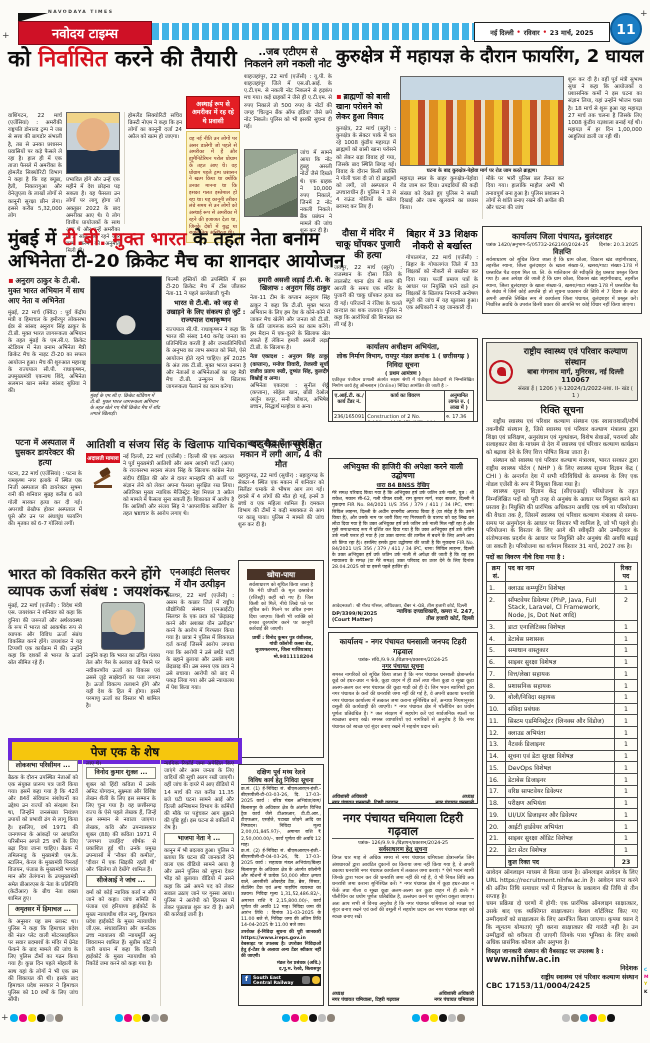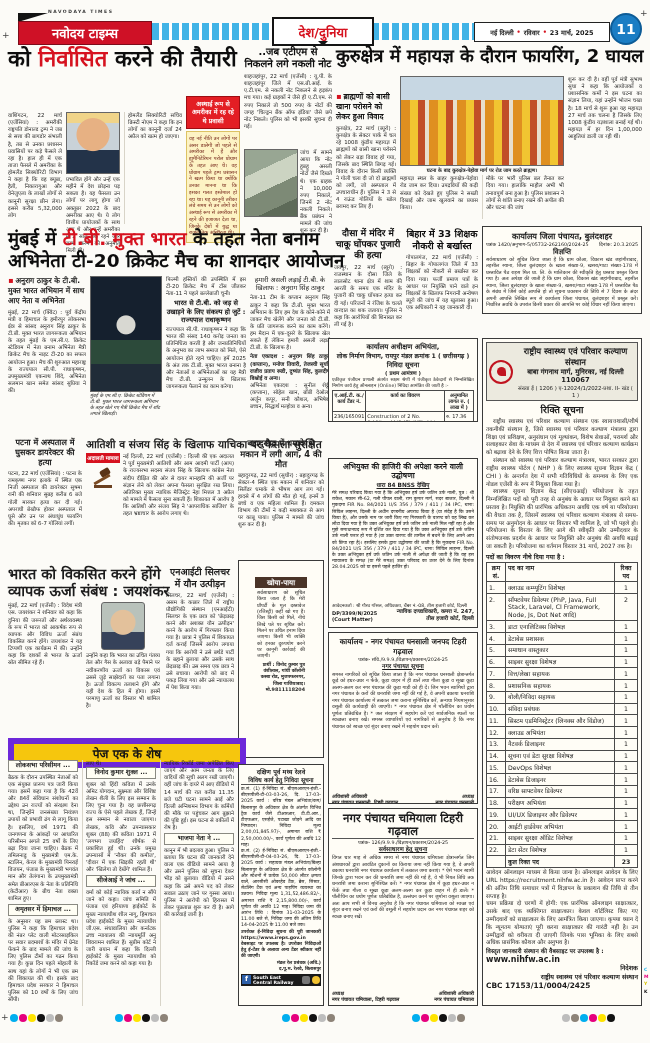--- a/index.html
+++ b/index.html
@@ -25,21 +25,21 @@
            font-size:6.5px;font-weight:bold;}
   .pgcirc{border-radius:50%;background:#1a7dc4;border:2px solid #0d5c97;color:#fff;font-weight:bold;font-size:14px;
           display:flex;align-items:center;justify-content:center;}
   .subbul:before{content:"▪";color:#d6121f;margin-right:2px;font-size:8px;}
   .tinyhead{border:1px solid #8a8a82;background:#fffef4;font-weight:bold;font-size:6.4px;text-align:center;padding:1px;line-height:1.2;}
   table{border-collapse:collapse;width:100%;}
   .ntab td,.ntab th{border:1px solid #4a4a4a;font-size:6.2px;padding:1.5px 2px;vertical-align:top;line-height:1.25;}
   .rtab td,.rtab th{border:1px solid #4a4a4a;font-size:5px;padding:1px;vertical-align:top;line-height:1.2;}
   .regdots{display:flex;gap:1px;}
   .regdots span{width:8px;height:8px;border-radius:50%;display:inline-block;}
-  .yellowbanner{background:#f6c60d;border:6px solid #6d28d9;display:flex;align-items:center;justify-content:center;
+  .yellowbanner{background:#f6c60d;border:4px solid #6d28d9;display:flex;align-items:center;justify-content:center;
                 font-weight:bold;font-size:12px;color:#141414;}
   .khdr{background:#4a3428;color:#fff;font-weight:bold;font-size:7px;text-align:center;padding:1px;}
   .signr{font-size:5.4px;font-weight:bold;text-align:right;line-height:1.3;}
   .refline{display:flex;justify-content:space-between;font-size:4.8px;}
   .gavel{position:relative;width:26px;height:22px;}
   .gavel .handle{position:absolute;left:3px;top:12px;width:18px;height:3px;background:#7a4a22;transform:rotate(-30deg);}
   .gavel .head{position:absolute;left:10px;top:3px;width:10px;height:7px;background:#5a3418;border-radius:2px;transform:rotate(-30deg);}
   .gavel .base{position:absolute;left:4px;bottom:0;width:18px;height:3px;background:#6a4020;}
 </style>
 </head>
@@ -47,23 +47,20 @@
 
 <div class="page">
 
   <div class="abs" style="left:2px;top:30px;font-size:9px;color:#444;">+</div>
   <div class="abs" style="left:640px;top:8px;font-size:9px;color:#444;">+</div>
   <div class="abs" style="left:48px;top:9px;font-size:4.5px;letter-spacing:1.5px;font-weight:bold;color:#3a3a3a;">NAVODAYA TIMES</div>
   <div class="abs" style="left:18px;top:13px;width:0;height:0;border-left:30px solid #141414;border-bottom:9px solid transparent;"></div>
   <div class="abs" style="left:18px;top:21px;width:132px;height:22px;background:#cf1126;border:1px solid #7d0c1a;
        display:flex;align-items:center;justify-content:center;color:#fff;font-weight:bold;font-size:13px;">नवोदय टाइम्स</div>
   <div class="abs bars" style="left:152px;top:23px;width:458px;height:17px;"></div>
-  <div class="abs secbox" style="left:272px;top:17px;width:98px;height:25px;">
-    <span style="color:#d6121f;font-weight:bold;font-size:13px;">देश/दुनिया</span>
-  </div>
   <div class="abs datebox" style="left:474px;top:22px;width:134px;height:18px;">
     <span>नई दिल्ली</span>
       <span class="red">•</span>
     <span>रविवार</span>
       <span class="red">•</span>
     <span>23 मार्च, 2025</span>
   </div>
   <div class="abs pgcirc" style="left:610px;top:13px;width:28px;height:28px;">11</div>
 
   <div class="abs" style="left:8px;top:46px;width:188px;">
@@ -131,21 +128,21 @@
           radial-gradient(circle at 50% 42%, #d8d8d2 0 9px, rgba(0,0,0,0) 10px),
           linear-gradient(#15202e 0 55%, #2c4a3a 55% 76%, #202c38 76%);"></div>
     <div class="cap jt" style="text-align:left;margin-top:1px;font-weight:normal;font-style:italic;font-size:4.8px;">मुंबई के एम.सी.ए. क्रिकेट स्टेडियम में टी.बी. मुक्त भारत जागरूकता अभियान के तहत खेले गए मैत्री क्रिकेट मैच में शॉट लगाते खिलाड़ी।</div>
   </div>
   <div class="abs" style="left:166px;top:276px;width:80px;">
     <div class="bt jt">फिल्मी हस्तियों की उपस्थिति में इस टी-20 क्रिकेट मैच में टॉस जीतकर नेता-11 ने पहले बल्लेबाजी चुनी।</div>
     <div class="ctr" style="font-weight:bold;font-size:6.6px;line-height:1.25;margin:2px 0;color:#141414;">भारत से टी.बी. को जड़ से उखाड़ने के लिए संकल्प हो जुटें : राज्यपाल राधाकृष्णन</div>
     <div class="bt jt" style="height:96px;overflow:hidden;">राज्यपाल सी.पी. राधाकृष्णन ने कहा कि भारत की संसद 140 करोड़ जनता का प्रतिनिधित्व करती है और जनप्रतिनिधियों के अनुभव का लाभ समाज को मिले, ऐसे आयोजन होते रहने चाहिए। हमें 2025 के अंत तक टी.बी. मुक्त भारत बनाना है और नेताओं व अभिनेताओं का यह मैत्री मैच टी.बी. उन्मूलन के खिलाफ जागरूकता फैलाने का काम करेगा।</div>
   </div>
   <div class="abs" style="left:250px;top:276px;width:80px;">
-    <div class="ctr" style="font-weight:normal;font-size:6.6px;line-height:1.25;margin-bottom:2px;color:#141414;">हमारी असली लड़ाई टी.बी. के खिलाफ : अनुराग सिंह ठाकुर</div>
+    <div class="ctr" style="font-weight:bold;font-size:6.6px;line-height:1.25;margin-bottom:2px;color:#141414;text-align:right;">हमारी असली लड़ाई टी.बी. के खिलाफ : अनुराग सिंह ठाकुर</div>
     <div class="bt jt">नेता-11 टीम के कप्तान अनुराग सिंह ठाकुर ने कहा कि टी.बी. मुक्त भारत अभियान के लिए हम देश के कोने-कोने में जाकर मैच खेलेंगे और जनता को टी.बी. के प्रति जागरूक करने का काम करेंगे। हम मैदान में एक-दूसरे के खिलाफ खेल सकते हैं लेकिन हमारी असली लड़ाई टी.बी. के खिलाफ है।</div>
     <div class="bt jt" style="margin-top:2px;font-weight:bold;">नेता एकादश : अनुराग सिंह ठाकुर (कप्तान), मनोज तिवारी, तेजस्वी सूर्या, राजीव प्रताप रूडी, दुष्यंत सिंह, कुलदीप बिश्नोई व अन्य।</div>
     <div class="bt jt">अभिनेता एकादश : सुनील शेट्टी (कप्तान), सोहेल खान, बॉबी देओल, अर्जुन कपूर, सनी कौशल, अभिषेक बच्चन, सिद्धार्थ मल्होत्रा व अन्य।</div>
   </div>
 
   <div class="abs" style="left:334px;top:228px;width:68px;">
     <div class="ctr" style="font-weight:bold;font-size:9px;line-height:1.22;color:#0d0d0d;">दौसा में मंदिर में चाकू घोंपकर पुजारी की हत्या</div>
     <div class="bt jt" style="margin-top:3px;height:66px;overflow:hidden;">जयपुर, 22 मार्च (ब्यूरो) : राजस्थान के दौसा जिले के लालसोट थाना क्षेत्र में शाम की आरती के समय एक मंदिर के पुजारी की चाकू घोंपकर हत्या कर दी गई। परिजनों ने रंजिश के चलते वारदात का शक जताया। पुलिस ने कहा कि आरोपियों की शिनाख्त कर ली गई है।</div>
   </div>
 
@@ -392,21 +389,21 @@
         <div class="bt jt" style="margin-top:2px;">उन्होंने कहा कि भारत का उचित गंतव्य तेल और गैस के अलावा बड़े पैमाने पर नवीकरणीय ऊर्जा का विकास एवं उससे जुड़े साझेदारों का पता लगाना है। ऊर्जा विकल्प तलाशने होंगे और यही देश के हित में होगा। इसमें परमाणु ऊर्जा का विस्तार भी शामिल है।</div>
       </div>
     </div>
   </div>
 
   <div class="abs" style="left:166px;top:566px;width:68px;">
     <div class="ctr" style="font-weight:bold;font-size:9.4px;line-height:1.25;">एनआईटी सिलचर में यौन उत्पीड़न</div>
     <div class="bt jt" style="margin-top:2px;height:138px;overflow:hidden;">सिलचर, 22 मार्च (एजेंसी) : असम के कछार जिले में राष्ट्रीय प्रौद्योगिकी संस्थान (एनआईटी) सिलचर के एक छात्र को 'छेड़छाड़ करने और अशक्त यौन उत्पीड़न' करने के आरोप में गिरफ्तार किया गया है। छात्रा ने पुलिस में शिकायत दर्ज कराई जिसमें आरोप लगाया गया कि आरोपी ने उसे बर्थडे पार्टी के बहाने बुलाया और उसके साथ छेड़छाड़ की। उस समय एक छात्र ने उसे बचाया। आरोपी को बाद में पकड़ लिया गया और उसे न्यायालय में पेश किया गया।</div>
   </div>
 
-  <div class="abs box" style="left:238px;top:560px;width:86px;height:198px;padding:16px;">
+  <div class="abs box" style="left:238px;top:560px;width:86px;height:198px;padding:8px;">
     <div class="khdr">खोया-पाया</div>
     <div class="bt jt" style="font-size:4.8px;padding:2px;">सर्वसाधारण को सूचित किया जाता है कि मेरी प्रॉपर्टी के मूल दस्तावेज (रजिस्ट्री) कहीं खो गए हैं। जिस किसी को मिलें, नीचे लिखे पते पर सूचित करें। मिलने पर उचित इनाम दिया जाएगा। किसी भी व्यक्ति को इनका दुरुपयोग करने पर कानूनी कार्रवाई की जाएगी।</div>
     <div class="bt" style="font-size:4.8px;padding:0 2px;font-weight:bold;text-align:right;">प्रार्थी : विनोद कुमार पुत्र वंशीलाल, गांधी कॉलोनी कस्बा रोड, मुजफ्फरनगर, जिला गाजियाबाद। मो.9811118204</div>
   </div>
 
   <div class="abs box" style="left:328px;top:458px;width:150px;height:170px;">
     <div class="ctr" style="font-weight:bold;font-size:7.6px;line-height:1.25;">अभियुक्त की हाजिरी की अपेक्षा करने वाली उद्घोषणा</div>
     <div class="ctr" style="font-weight:bold;font-size:5.8px;text-decoration:underline;">धारा 84 BNSS देखिए</div>
     <div class="bt jt" style="font-size:4.7px;height:112px;overflow:hidden;margin-top:1px;">मेरे समक्ष परिवाद किया गया है कि अभियुक्त हर्ष उर्फ जतिन उर्फ नाली, पुत्र : श्री राकेश, मकान सी-62, गली पीपल वाली, राम कुमार मार्ग, सदर बाजार, दिल्ली ने मुकदमा FIR No. 84/2021 U/S 356 / 379 / 411 / 34 IPC, थाना: सिविल लाइन्स, दिल्ली के अधीन दण्डनीय अपराध किया है (या संदेह है कि उसने किया है), और उसके नाम पर जारी किए गए गिरफ्तारी के वारण्ट को यह लिख कर लौटा दिया गया है कि उक्त अभियुक्त हर्ष उर्फ जतिन उर्फ नाली मिल नहीं रहा है और मुझे समाधानप्रद रूप में दर्शित कर दिया गया है कि उक्त अभियुक्त हर्ष उर्फ जतिन उर्फ नाली फरार हो गया है (या उक्त वारण्ट की तामील से बचने के लिए अपने आप को छिपा रहा है)। इसलिए इसके द्वारा उद्घोषणा की जाती है कि मुकदमा FIR No. 84/2021 U/S 356 / 379 / 411 / 34 IPC, थाना: सिविल लाइन्स, दिल्ली के उक्त अभियुक्त हर्ष उर्फ जतिन उर्फ नाली से अपेक्षा की जाती है कि वह इस न्यायालय के समक्ष (या मेरे समक्ष) उक्त परिवाद का उत्तर देने के लिए दिनांक 28.04.2025 को या इससे पहले हाजिर हो।</div>
     <div style="font-size:4.6px;">आवेदनकर्ता : श्री गौरव गोंसल, अधिवक्ता, चैंबर नं.-08, तीस हजारी कोर्ट, दिल्ली</div>

